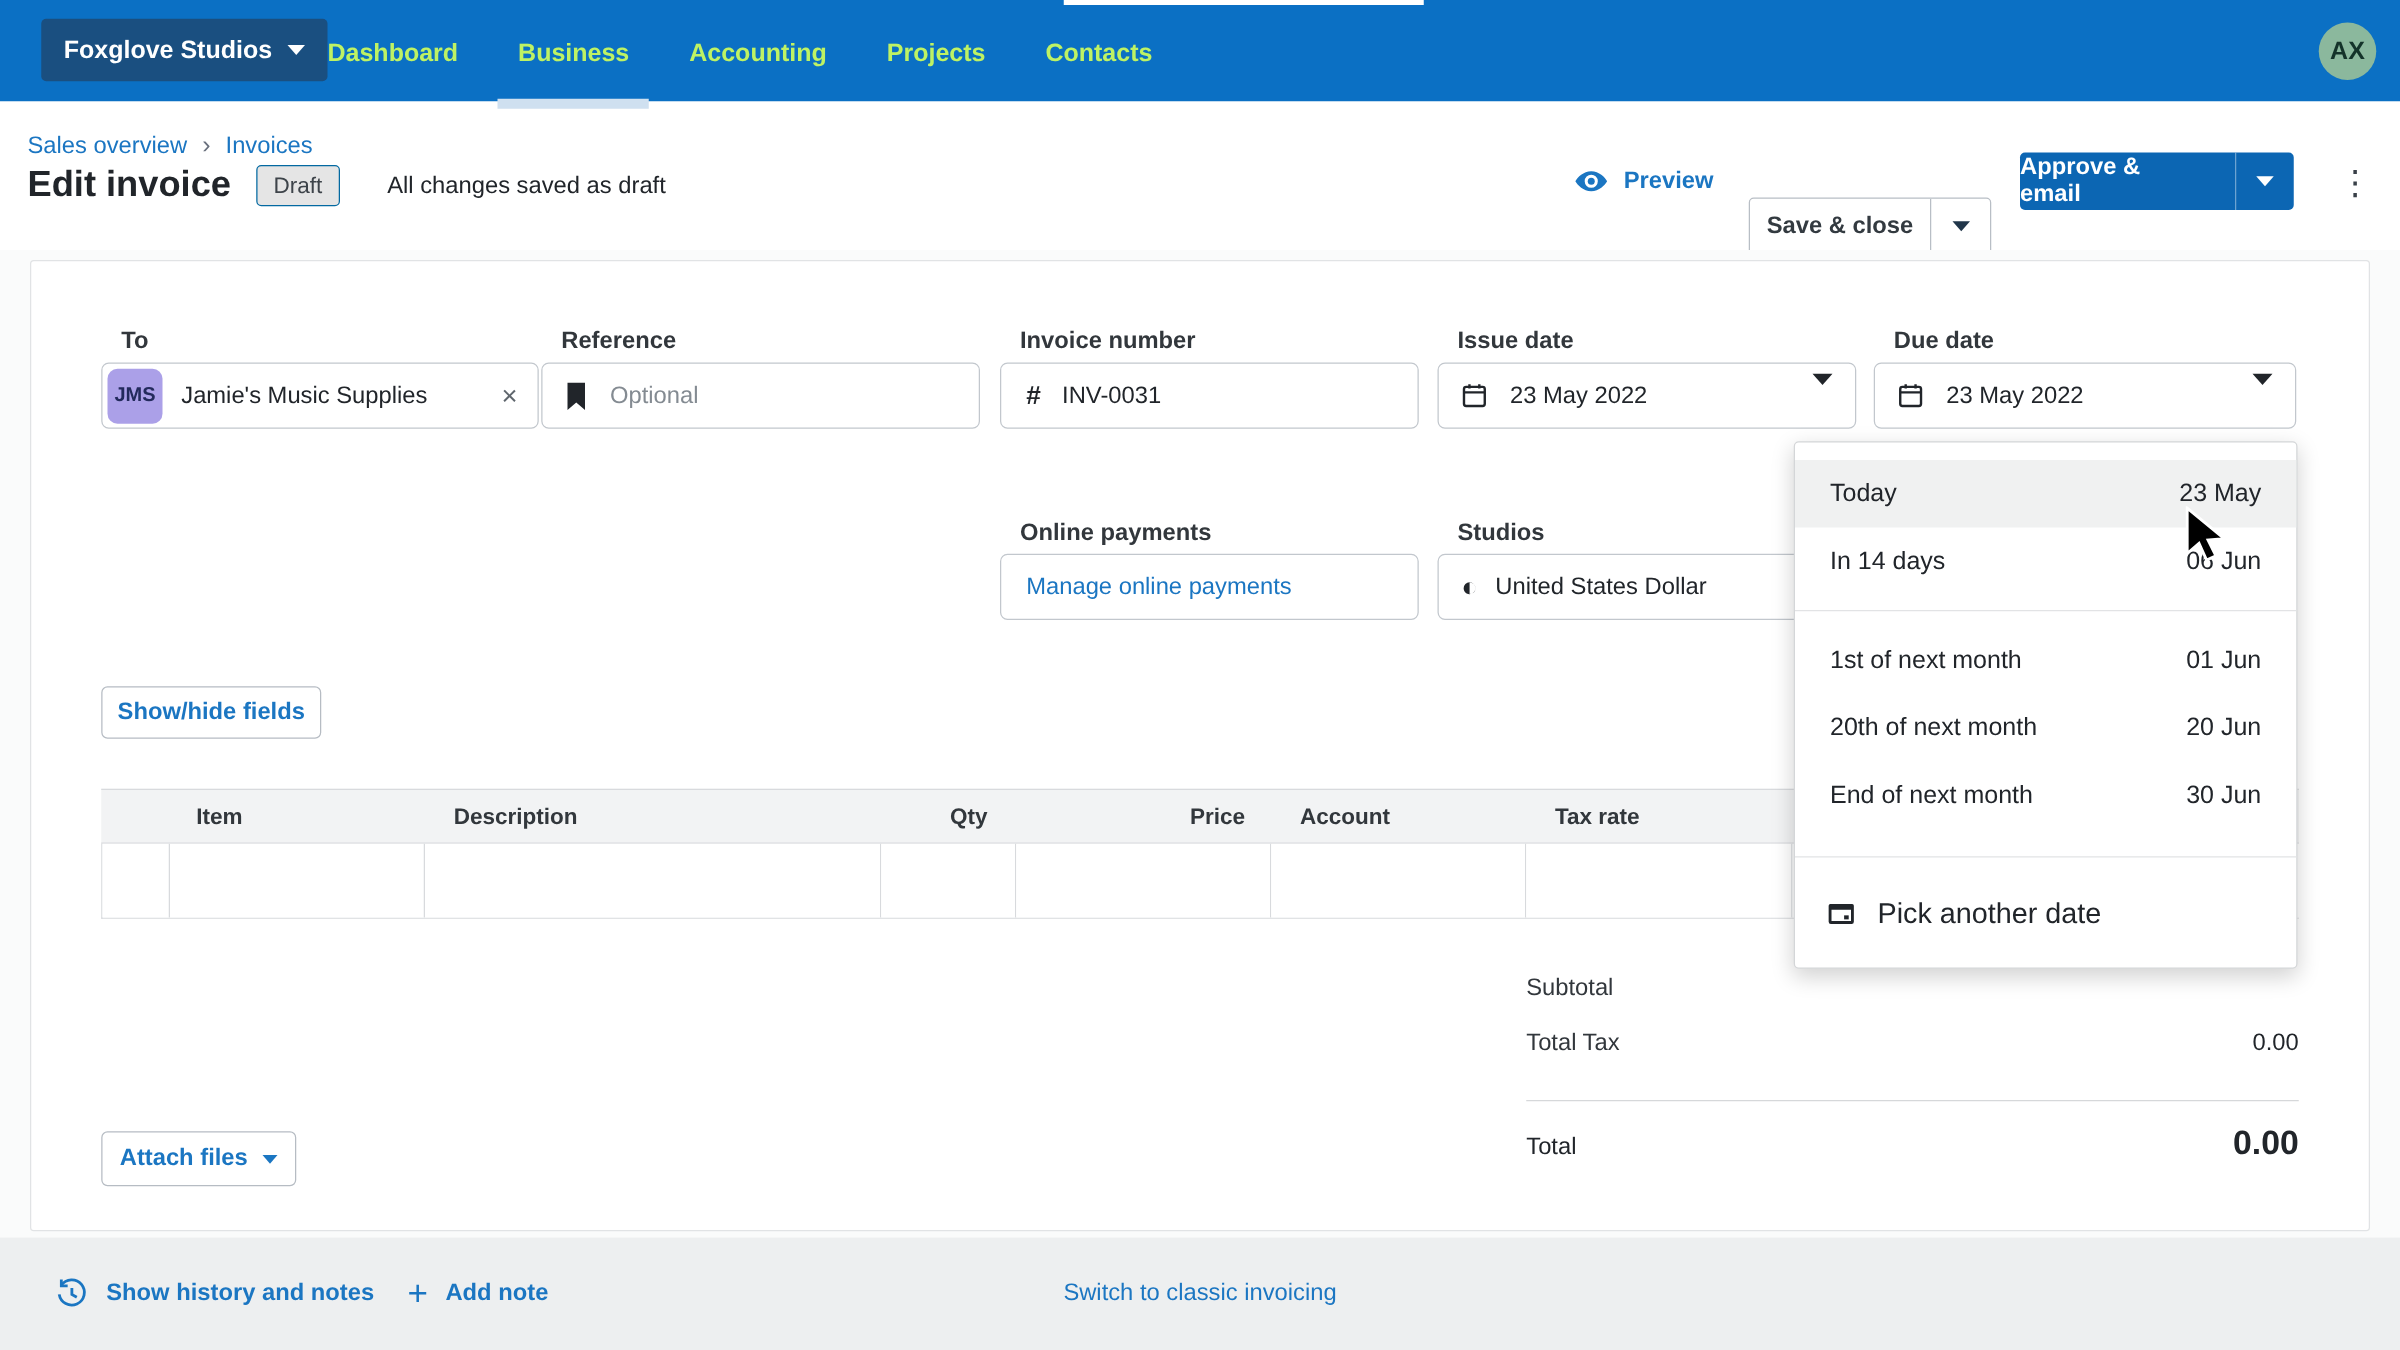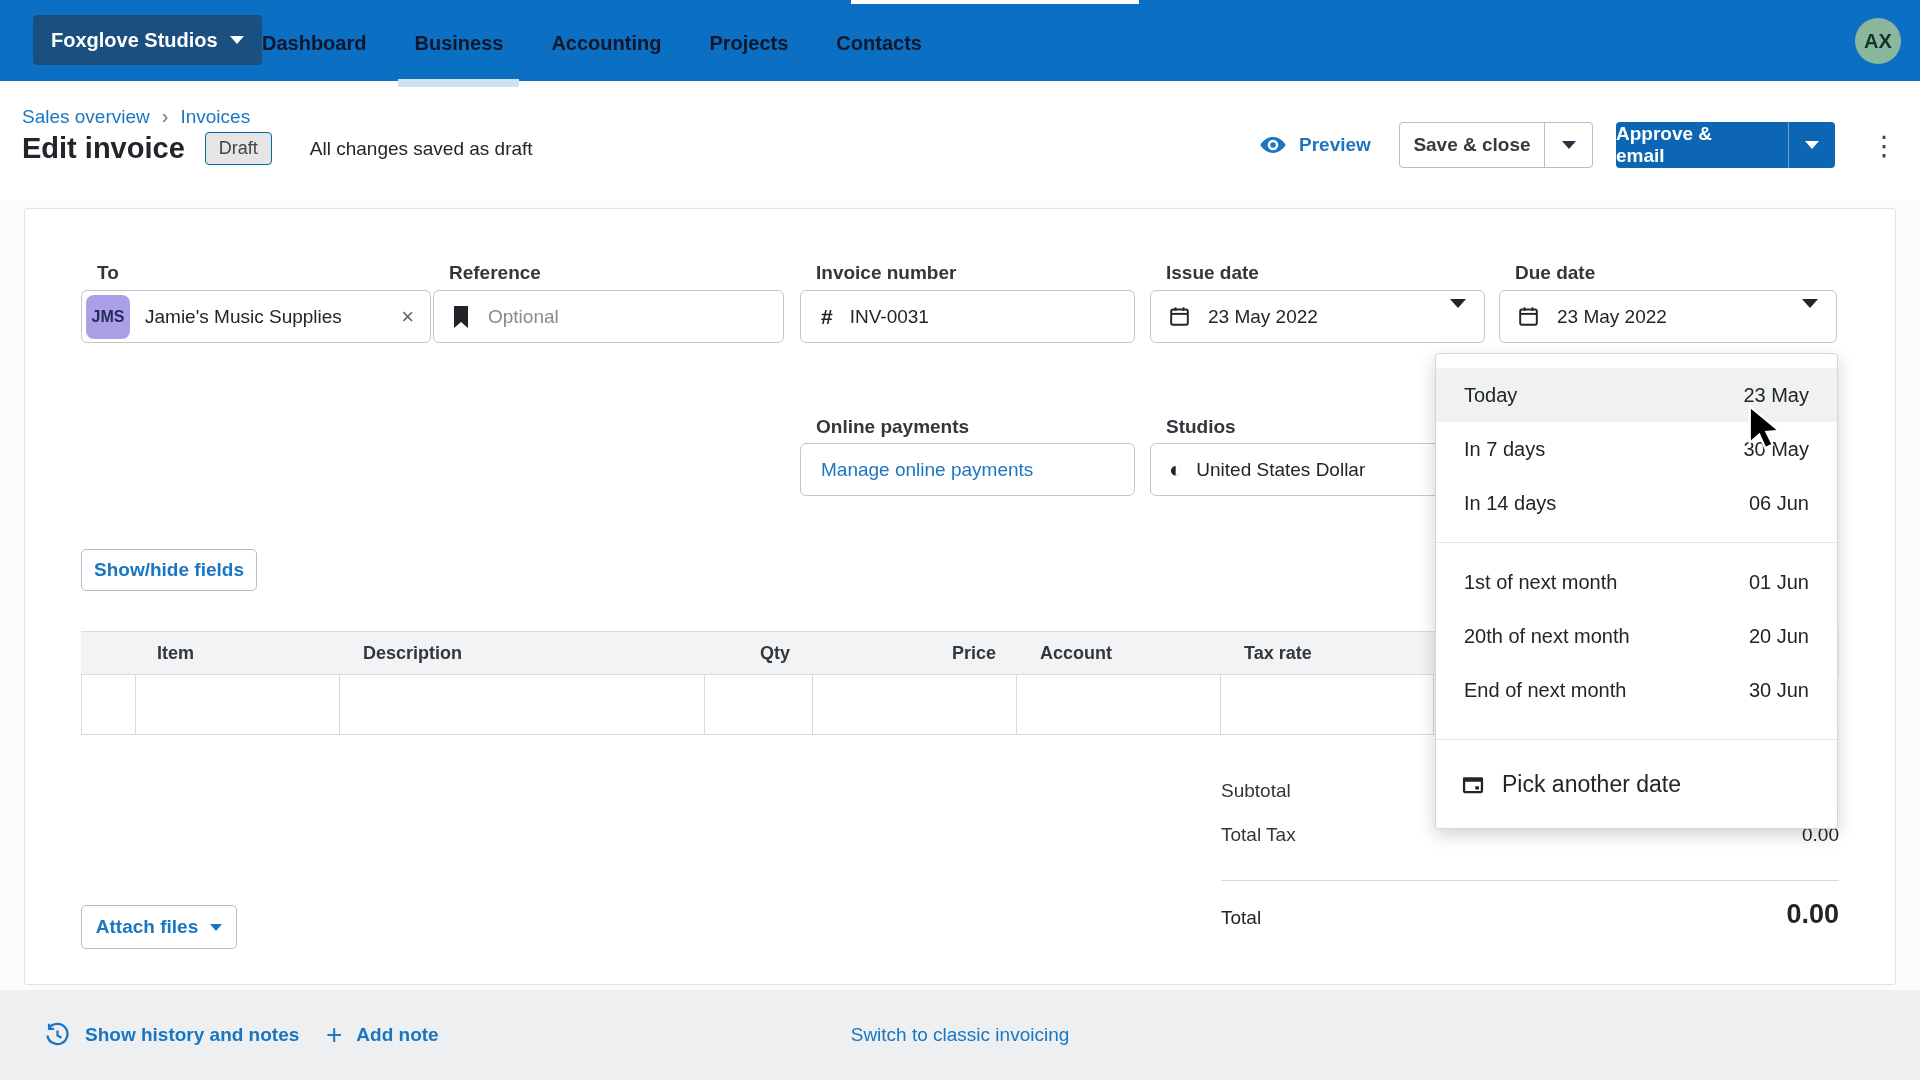--- a/index.html
+++ b/index.html
@@ -7,41 +7,41 @@
   body { font-family:"Liberation Sans","DejaVu Sans",sans-serif; color:#21252a; }
   #screen { position:relative; width:1920px; height:1080px; overflow:hidden; background:#fff; }
 
   
   .topnav { position:absolute; left:0; top:0; width:1920px; height:81px; background:#0b70c4; }
   .artifact { position:absolute; left:851px; top:0; width:288px; height:4px; background:#fff; }
   .org-btn { position:absolute; left:33px; top:15px; height:50px; background:#1a4f80; border-radius:4px;
              display:flex; align-items:center; gap:12px; padding:0 18px; color:#fff; font-size:20px; font-weight:bold; cursor:pointer; }
   .caret-down { width:0; height:0; border-left:7px solid transparent; border-right:7px solid transparent; border-top:8px solid #fff; }
   .nav-tabs { position:absolute; left:262px; top:0; height:81px; display:flex; gap:48px; }
-  .nav-tab { position:relative; height:87px; display:flex; align-items:center; color:#0f172a; font-size:20px; font-weight:bold; cursor:pointer; }
+  .nav-tab { position:relative; height:87px; display:flex; align-items:center; color:#bef264; font-size:20px; font-weight:bold; cursor:pointer; }
   .nav-tab.active::after { content:""; position:absolute; left:-16px; right:-16px; bottom:0; height:8px; background:#cfe0f0; }
   .nav-icons { position:absolute; right:0; top:0; height:81px; }
   .avatar { position:absolute; left:1855px; top:18px; width:46px; height:46px; border-radius:50%; background:#8bb89d;
             display:flex; align-items:center; justify-content:center; color:#14332a; font-size:20px; font-weight:bold; cursor:pointer; }
 
   
   .breadcrumb { position:absolute; left:22px; top:105px; font-size:19px; display:flex; gap:12px; align-items:center; }
   .bc-link { color:#1b76c2; cursor:pointer; }
   .bc-sep { color:#69707d; font-size:20px; }
   .title-row { position:absolute; left:22px; top:132px; display:flex; align-items:center; }
   .page-title { font-size:29px; font-weight:bold; color:#21252a; }
   .badge { margin-left:20px; padding:5px 13px; background:#e5e5e5; border:1px solid #0369a1; border-radius:4px;
            font-size:18px; color:#3e444a; }
   .autosave { margin-left:38px; font-size:19px; color:#21252a; }
 
   .actions { position:absolute; top:122px; left:0; width:1920px; height:46px; }
   .preview { position:absolute; left:1259px; top:0; height:46px; display:flex; align-items:center; gap:12px; color:#1b76c2;
              font-size:19px; font-weight:bold; cursor:pointer; }
   .split-btn { position:absolute; top:0; height:46px; display:flex; border-radius:4px; overflow:hidden; cursor:pointer; }
-  .btn-save { left:1399px; width:194px; background:#fff; border:1px solid #b8bec5; }
+  .btn-save { left:1399px; width:194px; background:#fff; border:1px solid #b8bec5;margin-top:36px; }
   .btn-save .main { flex:1; display:flex; align-items:center; justify-content:center; font-size:19px; font-weight:bold; color:#333a40; }
   .btn-save .arrow { width:48px; border-left:1px solid #b8bec5; display:flex; align-items:center; justify-content:center; }
   .btn-save .caret-down { border-top-color:#21364a; }
   .btn-approve { left:1616px; width:219px; background:#0c66b3;gap:28px; }
   .btn-approve .main { flex:1; display:flex; align-items:center; justify-content:center; font-size:19px; font-weight:bold; color:#fff; }
   .btn-approve .arrow { width:47px; border-left:1px solid rgba(255,255,255,.4); display:flex; align-items:center; justify-content:center; }
   .kebab { position:absolute; left:1866px; top:4px; width:36px; height:40px; display:flex; align-items:center; justify-content:center;
            font-size:27px; color:#394048; cursor:pointer; letter-spacing:0; }
 
   
@@ -310,24 +310,20 @@
       <span class="link">Switch to classic invoicing</span>
     </div>
   </div>
 
   <div class="menu">
     <div class="m-row hl">
       <span>Today</span>
         <span>23 May</span>
     </div>
     <div class="m-row">
-      <span>In 7 days</span>
-        <span>30 May</span>
-    </div>
-    <div class="m-row">
       <span>In 14 days</span>
         <span>06 Jun</span>
     </div>
     <div class="m-div1"></div>
     <div class="m-row">
       <span>1st of next month</span>
         <span>01 Jun</span>
     </div>
     <div class="m-row">
       <span>20th of next month</span>

